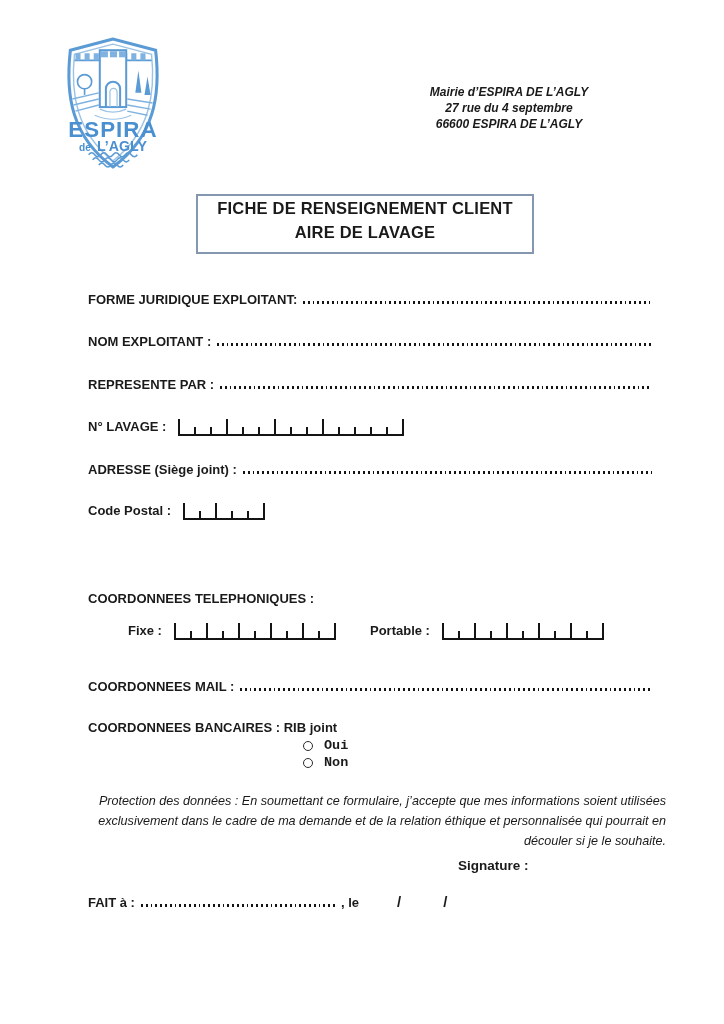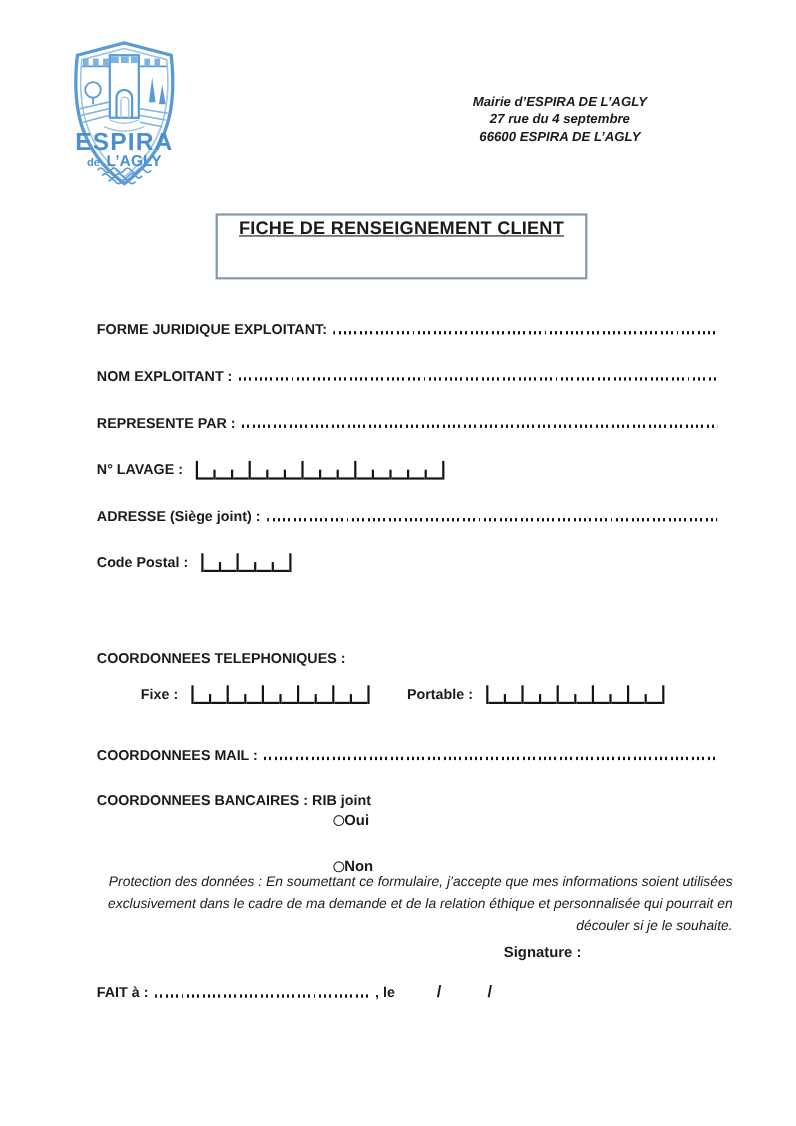--- a/index.html
+++ b/index.html
@@ -10,36 +10,36 @@
   
   .logo{position:absolute;left:54px;top:36px;width:118px;height:134px;}
   
   .mailing-note{position:absolute;left:356px;top:84px;width:306px;text-align:center;
     font-style:italic;font-weight:600;font-size:12px;line-height:16px;}
   .mailing-note .intro{margin-bottom:10px;letter-spacing:.1px;}
   .mailing-note .addr{line-height:16px;}
   
   .title-box{position:absolute;left:196px;top:194px;width:334px;height:56px;
     border:2px solid #8496B0;display:flex;flex-direction:column;justify-content:flex-start;
-    text-align:center;font-weight:bold;font-size:16.5px;line-height:24px;letter-spacing:.2px;text-decoration:underline;}
+    text-align:center;font-weight:bold;font-size:16.5px;line-height:24px;letter-spacing:.2px;}
   
   .row{position:absolute;left:88px;right:72px;display:flex;align-items:baseline;
     font-weight:bold;font-size:13px;white-space:nowrap;}
   .row .lbl{flex:0 0 auto;}
   .dotline{flex:1 1 auto;height:3px;align-self:flex-end;margin:0 0 3px 6px;
     background:repeating-linear-gradient(to right,#141414 0 1.8px,transparent 1.8px 4.8px);}
   .dotline.fixedw{flex:0 0 auto;width:196px;}
   
   .cellrow{display:inline-flex;align-items:flex-end;margin-left:12px;align-self:flex-end;margin-bottom:1px;}
   .cell{width:14px;height:14px;box-sizing:border-box;border-bottom:2px solid #141414;}
   .tick{width:2px;height:9px;background:#141414;}
   .tick.tall{height:17px;}
   
-  .radio-row{position:absolute;left:303px;display:flex;align-items:center;
-    font-weight:bold;font-size:13.5px;}
+  .radio-row{position:absolute;left:303px;display:flex;align-items:center;gap:11px;
+    font-weight:bold;font-size:13.5px;font-family:Liberation Mono, monospace;}
   .radio-circle{width:8px;height:8px;border:1.6px solid #2b2b2b;border-radius:50%;flex:0 0 auto;}
   
   .privacy{position:absolute;left:58px;top:791px;width:608px;text-align:right;
     font-style:italic;font-size:12.6px;font-weight:500;line-height:20px;}
   
   .signature{position:absolute;left:458px;top:858px;font-weight:bold;font-size:13.5px;}
   
   .fait-le{margin-left:4px;}
   .slash{font-size:15px;}
   .slash.s1{margin-left:38px;}
@@ -92,20 +92,21 @@
   </svg>
 
   <div class="mailing-note">
     <div class="addr">Mairie d’ESPIRA DE L’AGLY</div>
     <div class="addr">27 rue du 4 septembre</div>
     <div class="addr">66600 ESPIRA DE L’AGLY</div>
   </div>
 
   <div class="title-box">
     <div>FICHE DE RENSEIGNEMENT CLIENT</div>
+    <div>AIRE DE LAVAGE</div>
   </div>
 
   <div class="row" style="top:292px">
     <span class="lbl">FORME JURIDIQUE EXPLOITANT:</span>
     <span class="dotline"></span>
   </div>
 
   <div class="row" style="top:334px">
     <span class="lbl">NOM EXPLOITANT :</span>
     <span class="dotline"></span>
@@ -235,21 +236,21 @@
   </div>
 
   <div class="row" style="top:720px">
     <span class="lbl">COORDONNEES BANCAIRES : RIB joint</span>
   </div>
 
   <div class="radio-row" style="top:738px">
     <span class="radio-circle"></span>
     <span>Oui</span>
   </div>
-  <div class="radio-row" style="top:780px">
+  <div class="radio-row" style="top:755px">
     <span class="radio-circle"></span>
     <span>Non</span>
   </div>
 
   <div class="privacy">Protection des données : En soumettant ce formulaire, j’accepte que mes informations soient utilisées exclusivement dans le cadre de ma demande et de la relation éthique et personnalisée qui pourrait en découler si je le souhaite.</div>
 
   <div class="signature">Signature :</div>
 
   <div class="row" style="top:893px">
     <span class="lbl">FAIT à :</span>

